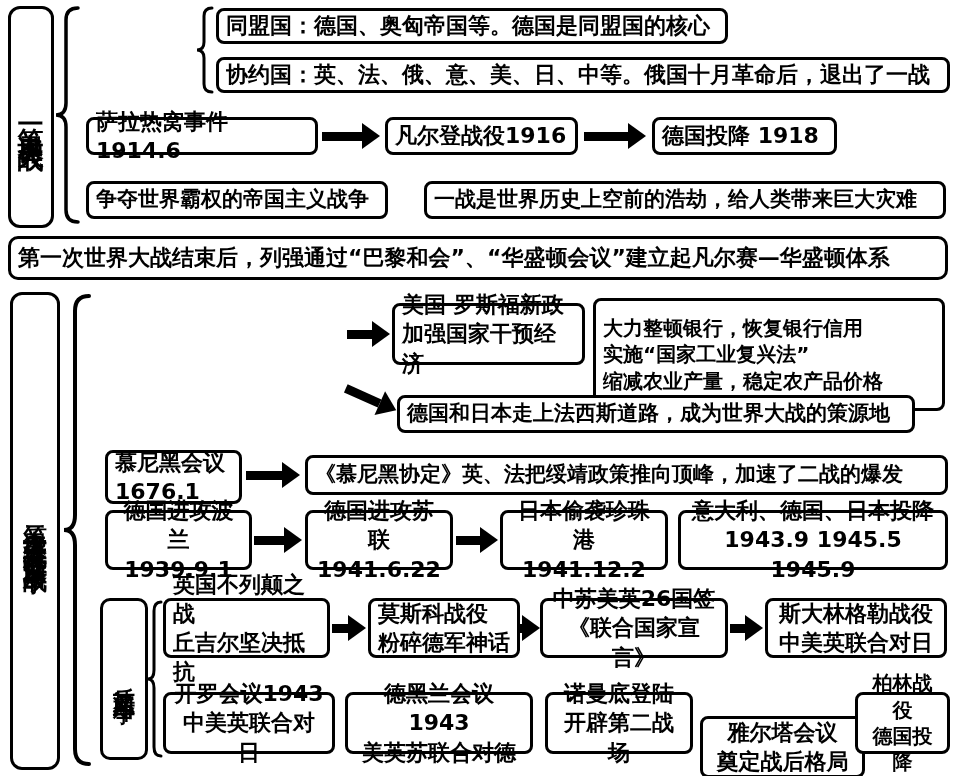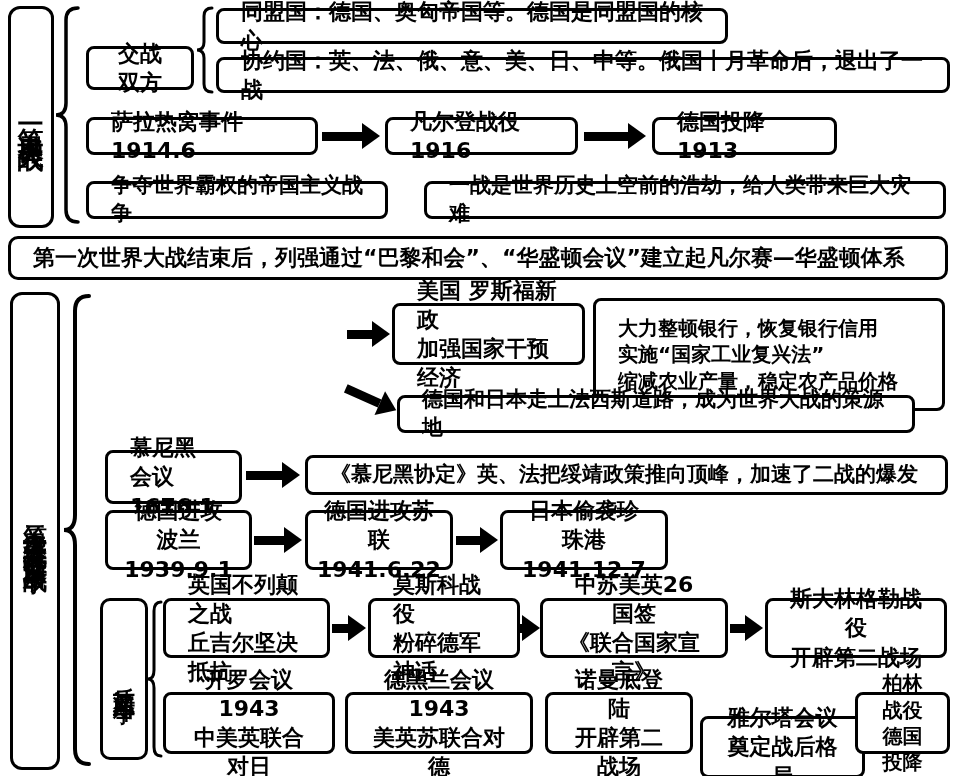--- a/index.html
+++ b/index.html
@@ -16,21 +16,21 @@
     background: #fff;
     overflow: hidden;
   }
   .box {
     position: absolute;
     border: 3px solid #000;
     border-radius: 8px;
     background: #fff;
     display: flex;
     align-items: center;
-    padding: 2px 22px;
+    padding: 2px 7px;
     font-size: 21px;
     line-height: 1.32;
     white-space: pre-line;
   }
   .ta-c { justify-content: center; text-align: center; }
   .fs22 { font-size: 22px; }
   .vtext {
     position: absolute;
     border: 3px solid #000;
     border-radius: 12px;
@@ -64,21 +64,20 @@
 <body>
 
 <div class="canvas">
 
   <div class="vtext" style="left:8px;top:6px;width:46px;height:222px;font-size:26px;">第一次世界大战</div>
 
   <svg class="brace" style="left:55px;top:6px;" width="26" height="218" viewBox="0 0 26 218">
     <path d="M 23,2 Q 11,2 11,14 L 11,97 Q 11,109 1,109 Q 11,109 11,121 L 11,204 Q 11,216 23,216" fill="none" stroke="#000" stroke-width="3.5" stroke-linecap="round"></path>
   </svg>
 
-  <div class="box ta-c fs22" style="left:86px;top:46px;width:108px;height:44px;">交战双方</div>
 
   <svg class="brace" style="left:197px;top:6px;" width="18" height="88" viewBox="0 0 18 88">
     <path d="M 15,2 Q 7,2 7,10 L 7,36 Q 7,44 0,44 Q 7,44 7,52 L 7,78 Q 7,86 15,86" fill="none" stroke="#000" stroke-width="3" stroke-linecap="round"></path>
   </svg>
 
   <div class="box fs22" style="left:216px;top:8px;width:512px;height:36px;">同盟国：德国、奥匈帝国等。德国是同盟国的核心</div>
 
   <div class="box fs22" style="left:216px;top:57px;width:734px;height:36px;">协约国：英、法、俄、意、美、日、中等。俄国十月革命后，退出了一战</div>
 
   <div class="box fs22" style="left:86px;top:117px;width:232px;height:38px;">萨拉热窝事件1914.6</div>
@@ -88,21 +87,21 @@
       <div class="head"></div>
   </div>
 
   <div class="box fs22" style="left:385px;top:117px;width:193px;height:38px;">凡尔登战役1916</div>
 
   <div class="arrow" style="left:584px;top:122px;width:62px;">
     <div class="shaft"></div>
       <div class="head"></div>
   </div>
 
-  <div class="box fs22" style="left:652px;top:117px;width:185px;height:38px;">德国投降 1913</div>
+  <div class="box fs22" style="left:652px;top:117px;width:185px;height:38px;">德国投降 1918</div>
 
   <div class="box" style="left:86px;top:181px;width:302px;height:38px;">争夺世界霸权的帝国主义战争</div>
 
   <div class="box fs22" style="left:8px;top:236px;width:940px;height:44px;border-radius:10px;">第一次世界大战结束后，列强通过“巴黎和会”、“华盛顿会议”建立起凡尔赛—华盛顿体系</div>
 
   <div class="box" style="left:424px;top:181px;width:522px;height:38px;">一战是世界历史上空前的浩劫，给人类带来巨大灾难</div>
 
   <div class="vtext" style="left:10px;top:292px;width:50px;height:478px;font-size:24px;">第二次世界大战（世界反法西斯战争）</div>
 
   <svg class="brace" style="left:63px;top:293px;" width="30" height="474" viewBox="0 0 30 474">
@@ -149,22 +148,24 @@
 
   <div class="box ta-c fs22" style="left:305px;top:510px;width:148px;height:60px;">德国进攻苏联
 1941.6.22</div>
 
   <div class="arrow" style="left:456px;top:526px;width:42px;">
     <div class="shaft"></div>
       <div class="head"></div>
   </div>
 
   <div class="box ta-c fs22" style="left:500px;top:510px;width:168px;height:60px;">日本偷袭珍珠港
-1941.12.7</div>
-
+1941.12.2</div>
+
+  <div class="box ta-c fs22" style="left:678px;top:510px;width:270px;height:60px;">意大利、德国、日本投降
+1943.9  1945.5  1945.9</div>
 
   <div class="vtext" style="left:100px;top:598px;width:48px;height:162px;font-size:22px;border-radius:10px;">反法西斯斗争</div>
 
   <svg class="brace" style="left:148px;top:600px;" width="16" height="158" viewBox="0 0 16 158">
     <path d="M 13,2 Q 6,2 6,11 L 6,70 Q 6,79 0,79 Q 6,79 6,88 L 6,147 Q 6,156 13,156" fill="none" stroke="#000" stroke-width="3" stroke-linecap="round"></path>
   </svg>
 
   <div class="box fs22" style="left:163px;top:598px;width:167px;height:60px;">英国不列颠之战
 丘吉尔坚决抵抗</div>
 
@@ -183,21 +184,21 @@
 
   <div class="box ta-c fs22" style="left:540px;top:598px;width:188px;height:60px;">中苏美英26国签
 《联合国家宣言》</div>
 
   <div class="arrow" style="left:730px;top:614px;width:33px;">
     <div class="shaft"></div>
       <div class="head"></div>
   </div>
 
   <div class="box ta-c fs22" style="left:765px;top:598px;width:182px;height:60px;">斯大林格勒战役
-开辟第二战场</div>
+中美英联合对日</div>
 
   <div class="box ta-c fs22" style="left:163px;top:692px;width:172px;height:62px;">开罗会议1943
 中美英联合对日</div>
 
   <div class="box ta-c fs22" style="left:345px;top:692px;width:188px;height:62px;">德黑兰会议1943
 美英苏联合对德</div>
 
   <div class="box ta-c fs22" style="left:545px;top:692px;width:148px;height:62px;">诺曼底登陆
 开辟第二战场</div>
 

